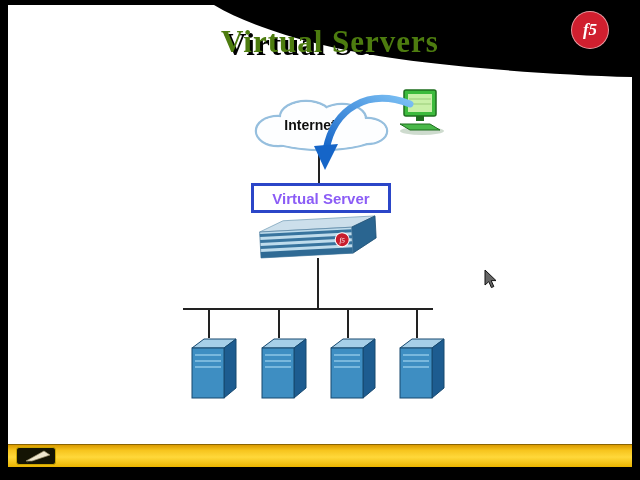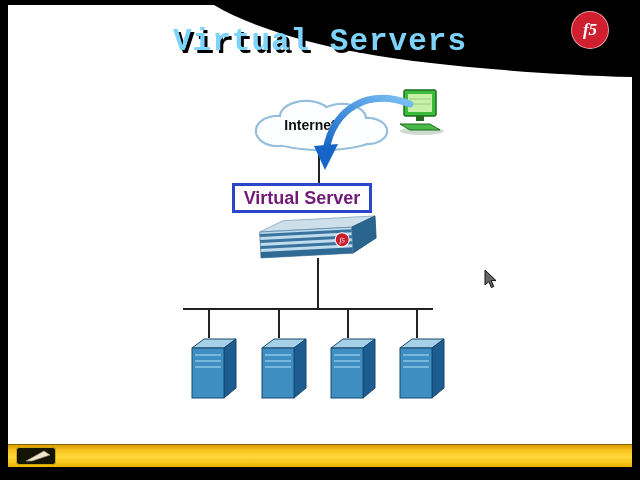--- a/index.html
+++ b/index.html
@@ -15,38 +15,38 @@
   }
   .swoosh{left:214px;top:5px;width:418px;height:80px;z-index:2;}
   .f5-logo{
     left:571px;top:11px;width:36px;height:36px;border-radius:50%;
     background:#d01f2f;border:1px solid rgba(255,255,255,.55);
     z-index:3;display:flex;align-items:center;justify-content:center;
     color:#fff;font-family:"Liberation Serif",serif;font-style:italic;
     font-weight:bold;font-size:17px;
   }
   .title{
-    left:130px;top:24px;width:380px;text-align:center;z-index:3;
-    font-family:Liberation Mono, monospace;font-weight:bold;font-size:31px;
-    color:#7dd3fc;text-shadow:3px 3px 0 #000;letter-spacing:1px;
+    left:140px;top:24px;width:380px;text-align:center;z-index:3;
+    font-family:Liberation Serif, serif;font-weight:bold;font-size:31px;
+    color:#4d7c0f;text-shadow:3px 3px 0 #000;letter-spacing:1px;
   }
   .cloud{left:250px;top:94px;width:144px;height:62px;z-index:1;}
   .internet-label{
     left:238px;top:117px;width:144px;text-align:center;z-index:2;
     font-weight:bold;font-size:14px;color:#101010;
   }
   .computer{left:396px;top:84px;width:52px;height:52px;z-index:2;}
   .arrow{left:298px;top:92px;width:140px;height:92px;z-index:4;}
   .conn{background:#222;z-index:1;}
   .conn-cloud-box{left:318px;top:150px;width:2px;height:36px;}
   .vs-box{
-    left:232px;top:183px;width:134px;height:24px;z-index:3;
+    left:251px;top:183px;width:134px;height:24px;z-index:3;
     background:#fff;border:3px solid #2b46c8;
     display:flex;align-items:center;justify-content:center;
-    font-weight:bold;font-size:18px;color:#701a75;
+    font-weight:bold;font-size:15px;color:#8b5cf6;
   }
   .appliance{left:254px;top:211px;width:126px;height:52px;z-index:2;transform:rotate(-3deg);}
   .conn-appliance-bus{left:317px;top:258px;width:2px;height:52px;}
   .bus{left:183px;top:308px;width:250px;height:2px;}
   .drop{top:310px;width:2px;height:28px;}
   .drop1{left:208px;} .drop2{left:278px;} .drop3{left:347px;} .drop4{left:416px;}
   .server{top:336px;width:48px;height:64px;z-index:2;}
   .srv1{left:190px;} .srv2{left:260px;} .srv3{left:329px;} .srv4{left:398px;}
   .cursor{left:484px;top:269px;width:14px;height:22px;z-index:9;}
   .taskbar{

